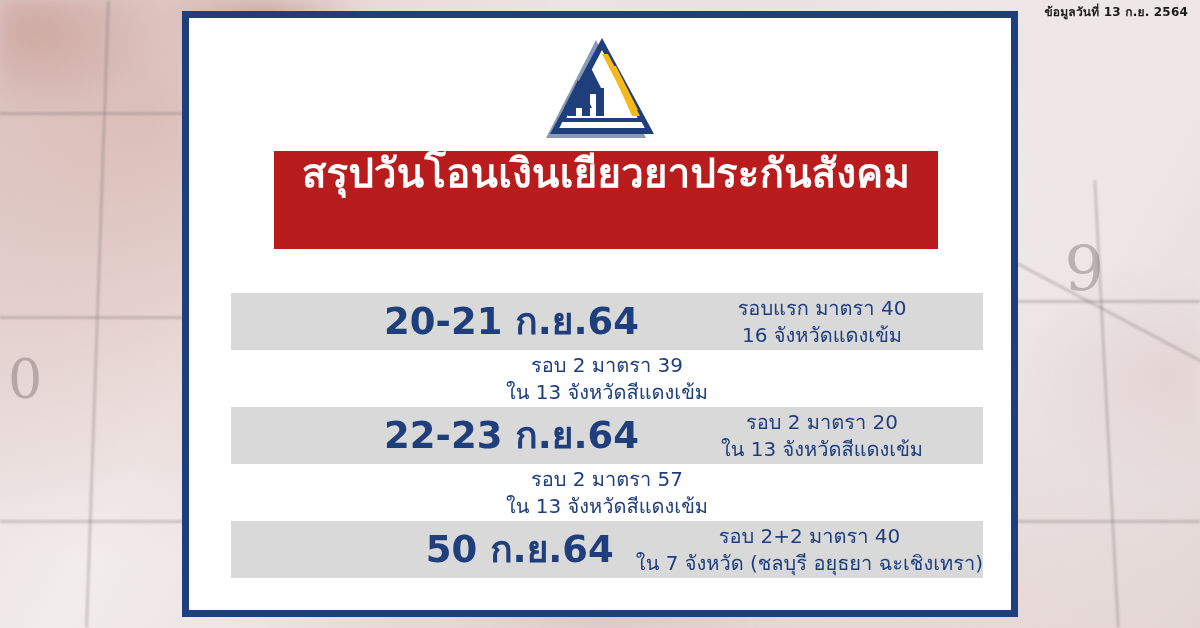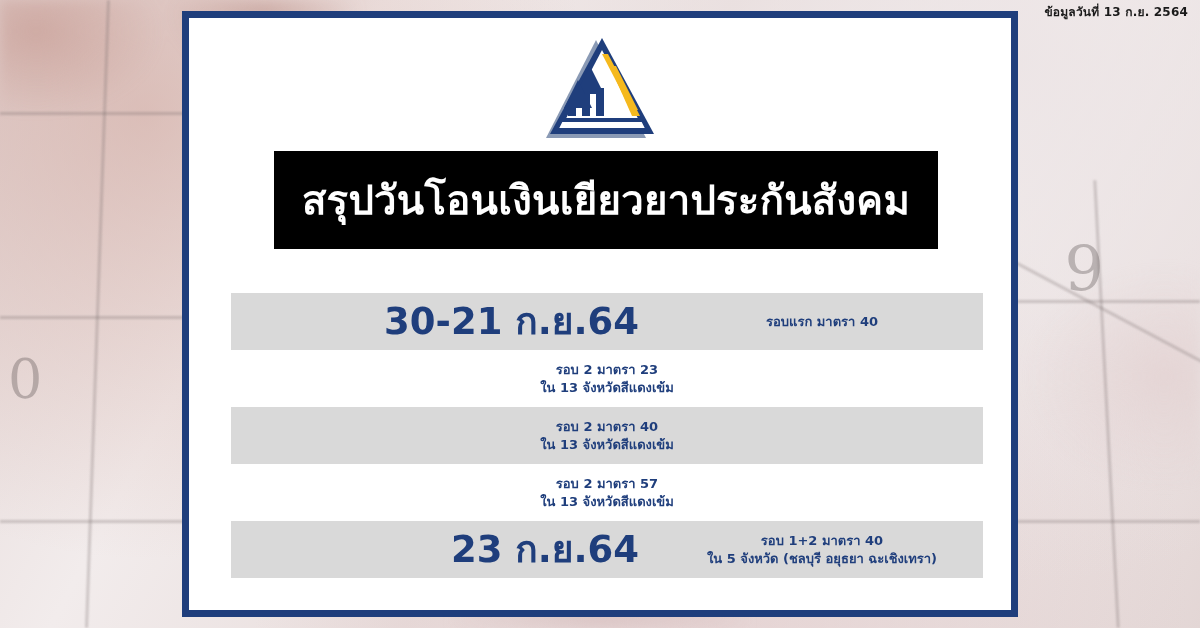--- a/index.html
+++ b/index.html
@@ -107,23 +107,22 @@
   }
   .logo-wrap svg { display: block; }
 
   
   .title-banner {
     position: absolute;
     left: 85px;
     top: 133px;
     width: 664px;
     height: 98px;
-    background: #000000;
+    background: #b91c1c;
     display: flex;
-    align-items: center;
     justify-content: center;
   }
   .title-text {
     color: #ffffff;
     font-size: 40px;
     font-weight: bold;
     letter-spacing: 0.3px;
     line-height: 1.1;
     text-align: center;
     white-space: nowrap;
@@ -152,22 +151,22 @@
     color: #1f3e7c;
     font-size: 37px;
     font-weight: bold;
     line-height: 1;
     white-space: nowrap;
   }
   .row-desc {
     flex: 1;
     text-align: center;
     color: #1f3e7c;
-    font-size: 13px;
-    font-weight: bold;
+    font-size: 20px;
+    font-weight: normal;
     line-height: 1.35;
     white-space: nowrap;
   }
   .row-desc .l2 { display: block; }
 </style>
 </head>
 <body>
 
 <div class="canvas">
 
@@ -214,52 +213,54 @@
         </svg>
       </div>
 
       <div class="title-banner">
         <div class="title-text">สรุปวันโอนเงินเยียวยาประกันสังคม</div>
       </div>
 
       <div class="rows">
 
         <div class="row shaded">
-          <div class="row-date">30-21 ก.ย.64</div>
+          <div class="row-date">20-21 ก.ย.64</div>
           <div class="row-desc">
             <span class="l1">รอบแรก มาตรา 40</span>
+            <span class="l2">16 จังหวัดแดงเข้ม</span>
           </div>
         </div>
 
         <div class="row">
           <div class="row-desc">
-            <span class="l1">รอบ 2 มาตรา 23</span>
+            <span class="l1">รอบ 2 มาตรา 39</span>
             <span class="l2">ใน 13 จังหวัดสีแดงเข้ม</span>
           </div>
         </div>
 
         <div class="row shaded">
-          <div class="row-desc">
-            <span class="l1">รอบ 2 มาตรา 40</span>
+          <div class="row-date">22-23 ก.ย.64</div>
+          <div class="row-desc">
+            <span class="l1">รอบ 2 มาตรา 20</span>
             <span class="l2">ใน 13 จังหวัดสีแดงเข้ม</span>
           </div>
         </div>
 
         <div class="row">
           <div class="row-desc">
             <span class="l1">รอบ 2 มาตรา 57</span>
             <span class="l2">ใน 13 จังหวัดสีแดงเข้ม</span>
           </div>
         </div>
 
         <div class="row shaded">
-          <div class="row-date">23 ก.ย.64</div>
-          <div class="row-desc">
-            <span class="l1">รอบ 1+2 มาตรา 40</span>
-            <span class="l2">ใน 5 จังหวัด (ชลบุรี อยุธยา ฉะเชิงเทรา)</span>
+          <div class="row-date">50 ก.ย.64</div>
+          <div class="row-desc">
+            <span class="l1">รอบ 2+2 มาตรา 40</span>
+            <span class="l2">ใน 7 จังหวัด (ชลบุรี อยุธยา ฉะเชิงเทรา)</span>
           </div>
         </div>
 
       </div>
 
     </div>
   </div>
 </div>
 
 </body></html>

